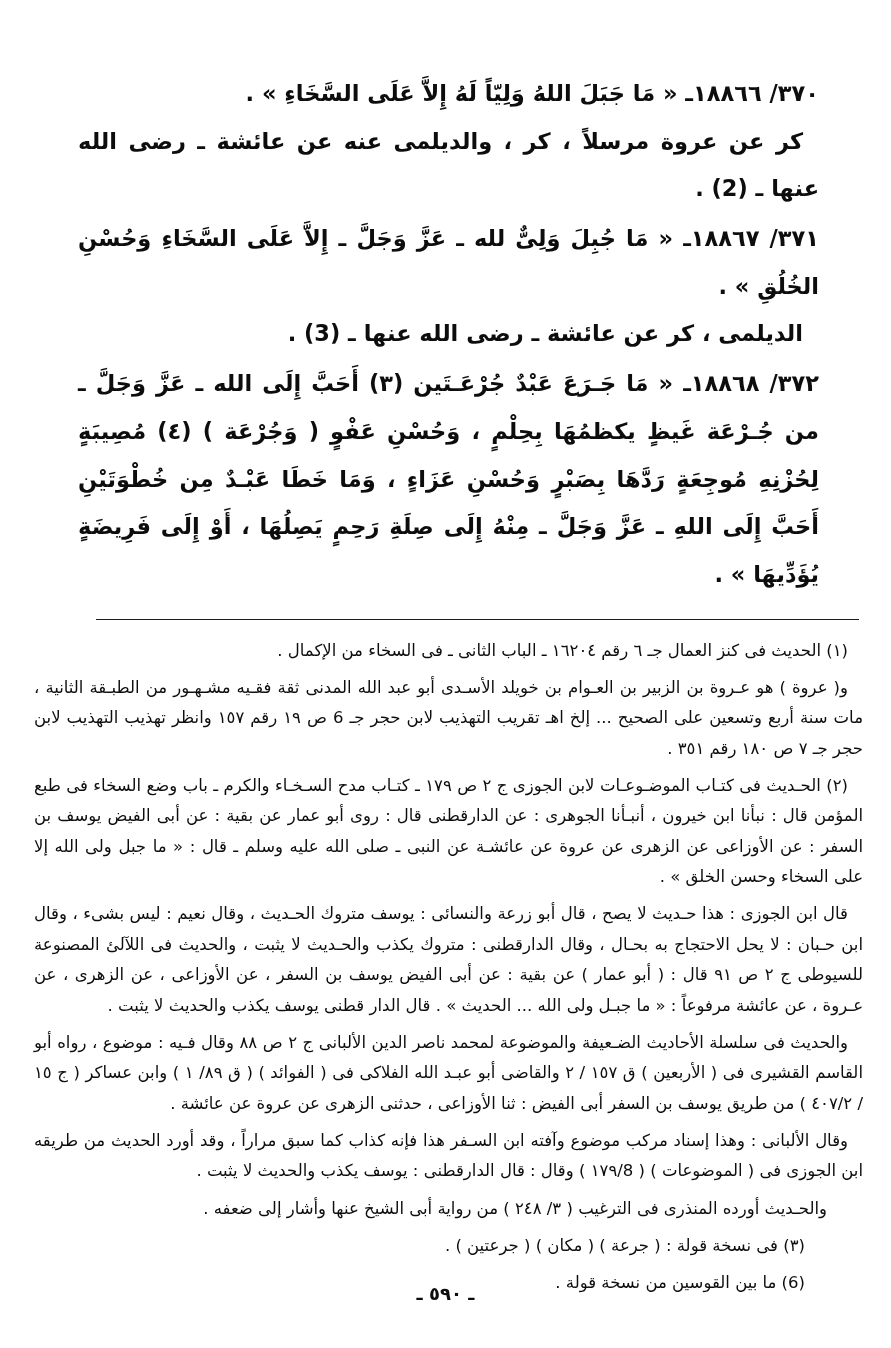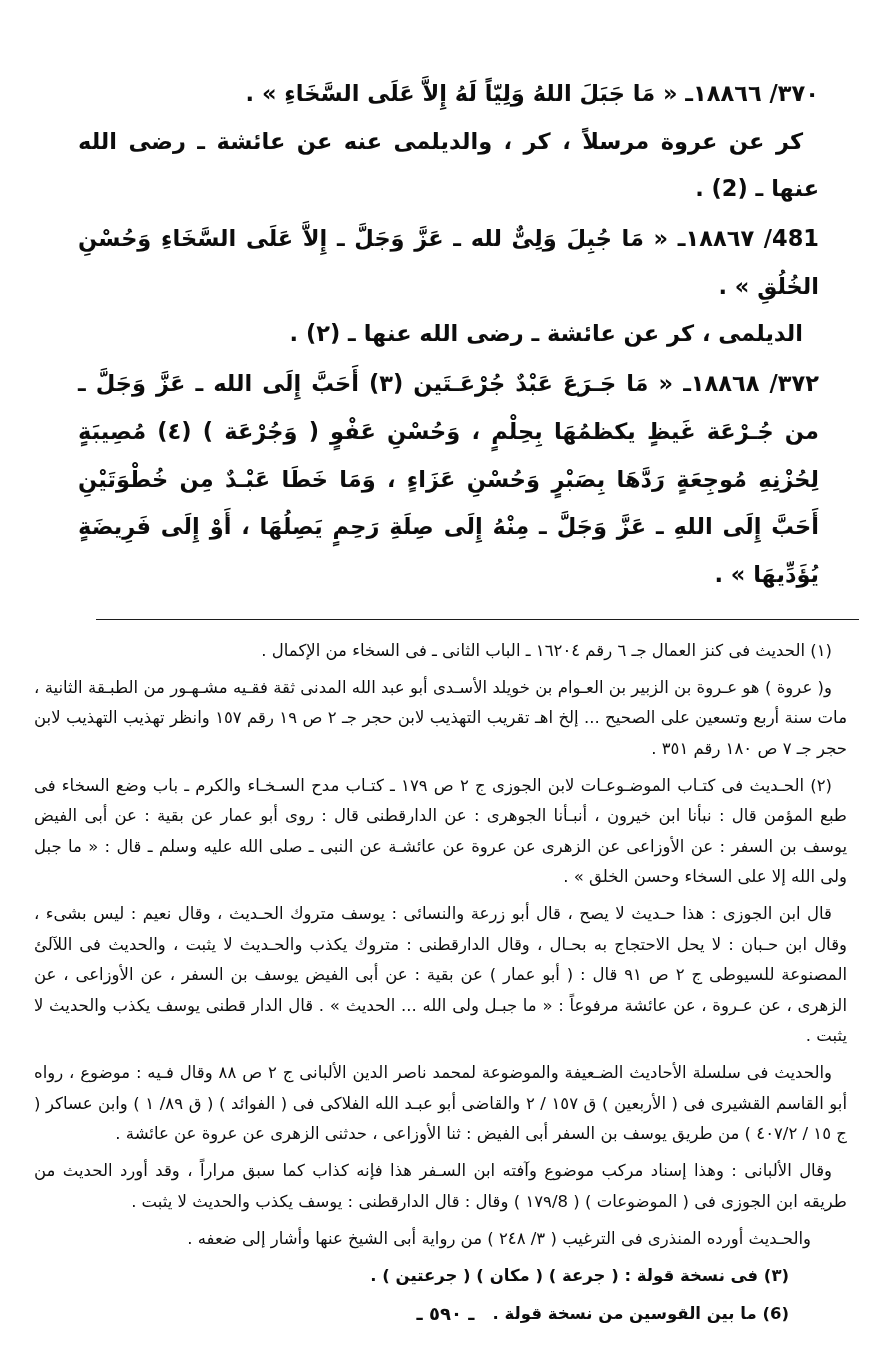--- a/index.html
+++ b/index.html
@@ -34,59 +34,59 @@
   .hadith-matn { margin: 0; }
   .hadith-isnad { margin: 0 0 2px; text-indent: 16px; }
   
   .footnote-rule {
     border: 0;
     border-top: 1.5px solid #1c1c1c;
     margin: 20px 32px 16px 96px;
   }
   
   .footnotes {
-    margin: 0 44px 0 34px;
+    margin: 0 28px 0 34px;
     font-size: 16.5px;
     line-height: 1.84;
     text-align: justify;
   }
   .footnote { margin: 0 0 7px; text-indent: 15px; }
   .footnote:nth-last-child(3) { text-indent: 36px; }
   .footnote:nth-last-child(2),
-  .footnote:nth-last-child(1) { text-indent: 58px; font-weight: bold; }
+  .footnote:nth-last-child(1) { text-indent: 58px; }
   
   .page-number {
     position: absolute;
-    bottom: 24px;
+    bottom: 44px;
     left: 0;
     right: 0;
     text-align: center;
     font-size: 18px;
     font-weight: 700;
     letter-spacing: 1px;
   }
 </style>
 </head>
 <body>
 
 <div class="book-page" dir="rtl">
 
   <section class="main-text">
     <p class="hadith-matn">٣٧٠/ ١٨٨٦٦ـ « مَا جَبَلَ اللهُ وَلِيّاً لَهُ إِلاَّ عَلَى السَّخَاءِ » .</p>
     <p class="hadith-isnad">كر عن عروة مرسلاً ، كر ، والديلمى عنه عن عائشة ـ رضى الله عنها ـ (2) .</p>
-    <p class="hadith-matn">481/ ١٨٨٦٧ـ « مَا جُبِلَ وَلِىٌّ لله ـ عَزَّ وَجَلَّ ـ إِلاَّ عَلَى السَّخَاءِ وَحُسْنِ الخُلُقِ » .</p>
-    <p class="hadith-isnad">الديلمى ، كر عن عائشة ـ رضى الله عنها ـ (٢) .</p>
+    <p class="hadith-matn">٣٧١/ ١٨٨٦٧ـ « مَا جُبِلَ وَلِىٌّ لله ـ عَزَّ وَجَلَّ ـ إِلاَّ عَلَى السَّخَاءِ وَحُسْنِ الخُلُقِ » .</p>
+    <p class="hadith-isnad">الديلمى ، كر عن عائشة ـ رضى الله عنها ـ (3) .</p>
     <p class="hadith-matn">٣٧٢/ ١٨٨٦٨ـ « مَا جَـرَعَ عَبْدٌ جُرْعَـتَين (٣) أَحَبَّ إِلَى الله ـ عَزَّ وَجَلَّ ـ من جُـرْعَة غَيظٍ يكظمُهَا بِحِلْمٍ ، وَحُسْنِ عَفْوٍ ( وَجُرْعَة ) (٤) مُصِيبَةٍ لِحُزْنِهِ مُوجِعَةٍ رَدَّهَا بِصَبْرٍ وَحُسْنِ عَزَاءٍ ، وَمَا خَطَا عَبْـدٌ مِن خُطْوَتَيْنِ أَحَبَّ إِلَى اللهِ ـ عَزَّ وَجَلَّ ـ مِنْهُ إِلَى صِلَةِ رَحِمٍ يَصِلُهَا ، أَوْ إِلَى فَرِيضَةٍ يُؤَدِّيهَا » .</p>
   </section>
 
   <hr class="footnote-rule">
 
   <section class="footnotes">
     <p class="footnote">(١) الحديث فى كنز العمال جـ ٦ رقم ١٦٢٠٤ ـ الباب الثانى ـ فى السخاء من الإكمال .</p>
-    <p class="footnote">و( عروة ) هو عـروة بن الزبير بن العـوام بن خويلد الأسـدى أبو عبد الله المدنى ثقة فقـيه مشـهـور من الطبـقة الثانية ، مات سنة أربع وتسعين على الصحيح ... إلخ اهـ تقريب التهذيب لابن حجر جـ ٢ ص ١٩ رقم ١٥٧ وانظر تهذيب التهذيب لابن حجر جـ ٧ ص ١٨٠ رقم ٣٥١ .</p>
+    <p class="footnote">و( عروة ) هو عـروة بن الزبير بن العـوام بن خويلد الأسـدى أبو عبد الله المدنى ثقة فقـيه مشـهـور من الطبـقة الثانية ، مات سنة أربع وتسعين على الصحيح ... إلخ اهـ تقريب التهذيب لابن حجر جـ 6 ص ١٩ رقم ١٥٧ وانظر تهذيب التهذيب لابن حجر جـ ٧ ص ١٨٠ رقم ٣٥١ .</p>
     <p class="footnote">(٢) الحـديث فى كتـاب الموضـوعـات لابن الجوزى ج ٢ ص ١٧٩ ـ كتـاب مدح السـخـاء والكرم ـ باب وضع السخاء فى طبع المؤمن قال : نبأنا ابن خيرون ، أنبـأنا الجوهرى : عن الدارقطنى قال : روى أبو عمار عن بقية : عن أبى الفيض يوسف بن السفر : عن الأوزاعى عن الزهرى عن عروة عن عائشـة عن النبى ـ صلى الله عليه وسلم ـ قال : « ما جبل ولى الله إلا على السخاء وحسن الخلق » .</p>
     <p class="footnote">قال ابن الجوزى : هذا حـديث لا يصح ، قال أبو زرعة والنسائى : يوسف متروك الحـديث ، وقال نعيم : ليس بشىء ، وقال ابن حـبان : لا يحل الاحتجاج به بحـال ، وقال الدارقطنى : متروك يكذب والحـديث لا يثبت ، والحديث فى اللآلئ المصنوعة للسيوطى ج ٢ ص ٩١ قال : ( أبو عمار ) عن بقية : عن أبى الفيض يوسف بن السفر ، عن الأوزاعى ، عن الزهرى ، عن عـروة ، عن عائشة مرفوعاً : « ما جبـل ولى الله ... الحديث » . قال الدار قطنى يوسف يكذب والحديث لا يثبت .</p>
     <p class="footnote">والحديث فى سلسلة الأحاديث الضـعيفة والموضوعة لمحمد ناصر الدين الألبانى ج ٢ ص ٨٨ وقال فـيه : موضوع ، رواه أبو القاسم القشيرى فى ( الأربعين ) ق ١٥٧ / ٢ والقاضى أبو عبـد الله الفلاكى فى ( الفوائد ) ( ق ٨٩/ ١ ) وابن عساكر ( ج ١٥ / ٤٠٧/٢ ) من طريق يوسف بن السفر أبى الفيض : ثنا الأوزاعى ، حدثنى الزهرى عن عروة عن عائشة .</p>
     <p class="footnote">وقال الألبانى : وهذا إسناد مركب موضوع وآفته ابن السـفر هذا فإنه كذاب كما سبق مراراً ، وقد أورد الحديث من طريقه ابن الجوزى فى ( الموضوعات ) ( ١٧٩/8 ) وقال : قال الدارقطنى : يوسف يكذب والحديث لا يثبت .</p>
     <p class="footnote">والحـديث أورده المنذرى فى الترغيب ( ٣/ ٢٤٨ ) من رواية أبى الشيخ عنها وأشار إلى ضعفه .</p>
     <p class="footnote">(٣) فى نسخة قولة : ( جرعة ) ( مكان ) ( جرعتين ) .</p>
     <p class="footnote">(6) ما بين القوسين من نسخة قولة .</p>
   </section>
 
   <div class="page-number">ـ ٥٩٠ ـ</div>

